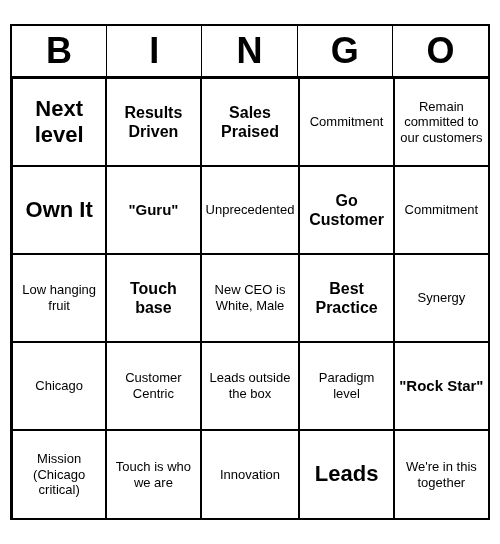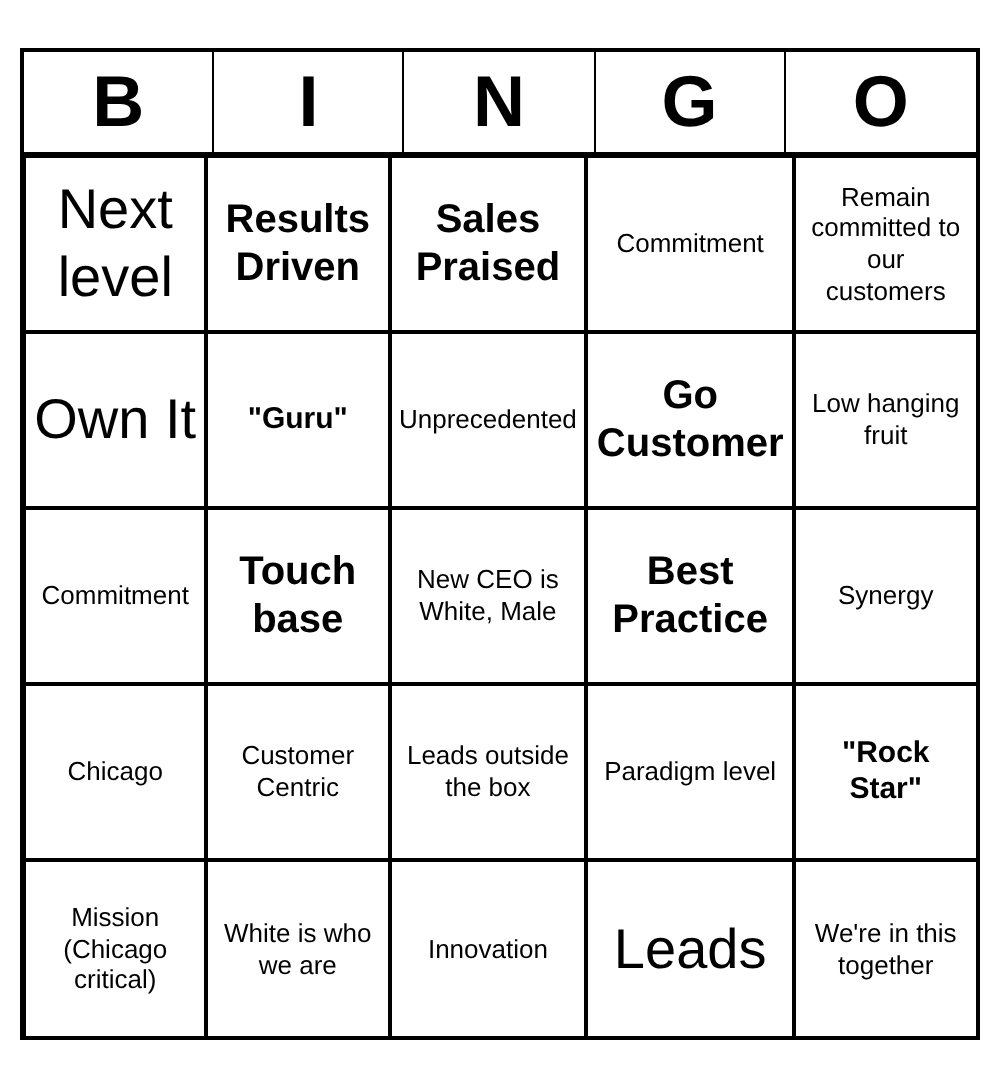--- a/index.html
+++ b/index.html
@@ -48,25 +48,25 @@
       font-size: 13px;
       line-height: 1.2;
     }
     .bingo-cell:nth-child(5n) {
       border-right: none;
     }
     .bingo-cell:nth-child(n+21) {
       border-bottom: none;
     }
     .large-text {
-      font-size: 28px;
-      font-weight: normal;
+      font-size: 22px;
+      font-weight: bold;
     }
     .medium-text {
-      font-size: 20px;
+      font-size: 16px;
       font-weight: bold;
     }
     .quoted {
       font-size: 15px;
       font-weight: bold;
     }
   </style>
 </head>
 <body>
 
@@ -100,24 +100,24 @@
       <div class="bingo-cell">
         <span class="quoted">"Guru"</span>
       </div>
       <div class="bingo-cell">
         <span>Unprecedented</span>
       </div>
       <div class="bingo-cell">
         <span class="medium-text">Go Customer</span>
       </div>
       <div class="bingo-cell">
-        <span>Low hanging fruit</span>
+        <span>Commitment</span>
       </div>
       <div class="bingo-cell">
-        <span>Commitment</span>
+        <span>Low hanging fruit</span>
       </div>
       <div class="bingo-cell">
         <span class="medium-text">Touch base</span>
       </div>
       <div class="bingo-cell">
         <span>New CEO is White, Male</span>
       </div>
       <div class="bingo-cell">
         <span class="medium-text">Best Practice</span>
       </div>
@@ -136,21 +136,21 @@
       <div class="bingo-cell">
         <span>Paradigm level</span>
       </div>
       <div class="bingo-cell">
         <span class="quoted">"Rock Star"</span>
       </div>
       <div class="bingo-cell">
         <span>Mission (Chicago critical)</span>
       </div>
       <div class="bingo-cell">
-        <span>White is who we are</span>
+        <span>Touch is who we are</span>
       </div>
       <div class="bingo-cell">
         <span>Innovation</span>
       </div>
       <div class="bingo-cell">
         <span class="large-text">Leads</span>
       </div>
       <div class="bingo-cell">
         <span>We're in this together</span>
       </div>

